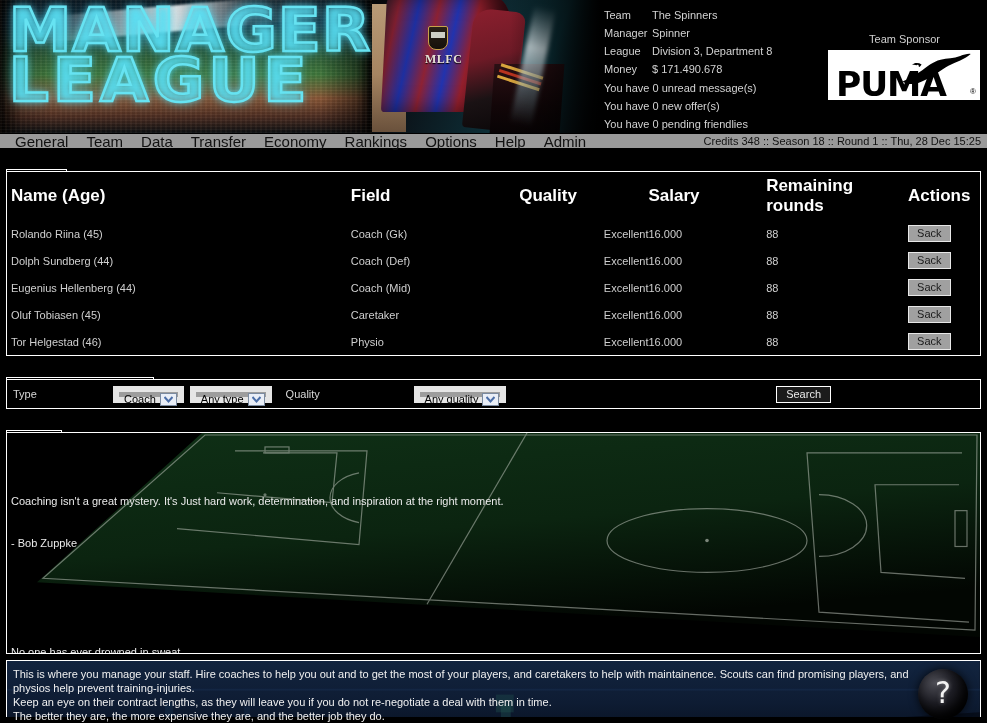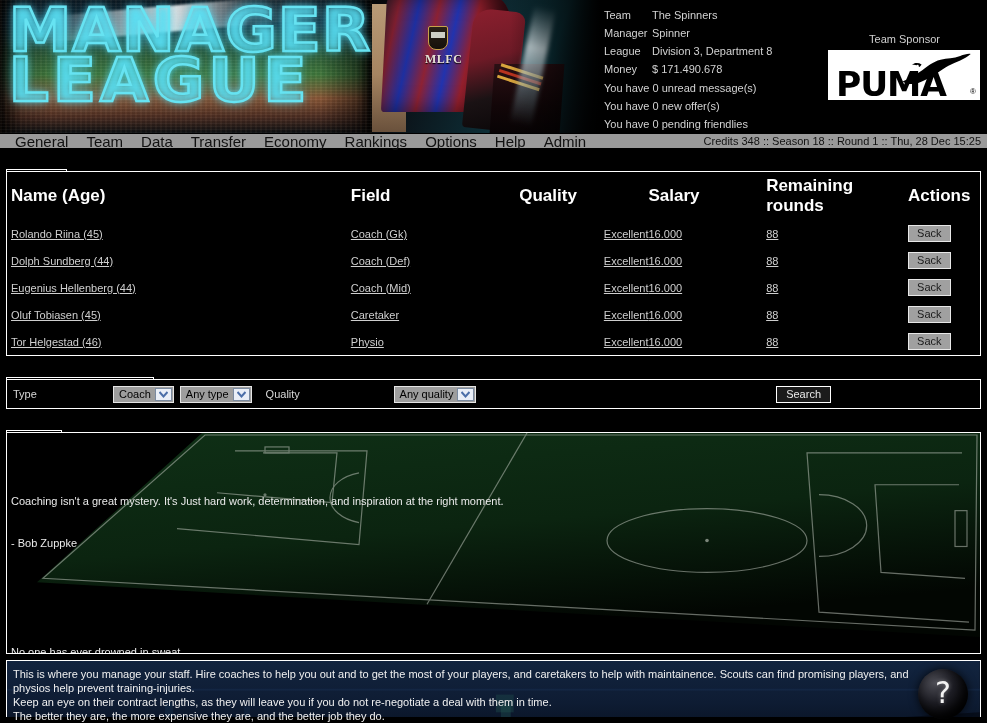--- a/index.html
+++ b/index.html
@@ -233,21 +233,20 @@
     color: #fff;
     font-weight: bold;
     font-size: 17px;
     padding: 4px 0 4px 0;
     margin-top: 12px;
   }
   table.staff td {
     padding: 5px 0 5px 0;
     color: #cfcfcf;
     vertical-align: middle;
-    text-decoration: underline;
   }
   .col-name  { width: 298px; padding-left: 4px !important; }
   .col-field { width: 146px; }
   .col-qual  { width: 112px; text-align: right; }
   .col-sal   { width: 102px; }
   .col-rounds{ width: 123px; }
   .col-act   { width: 60px; }
   .btn-sack {
     display: inline-block;
     background: #a0a0a0;
@@ -268,21 +267,21 @@
     font-size: 11px;
     color: #d8d8d8;
     padding: 0 4px;
   }
   .lbl-type { width: 102px; padding-left: 2px; }
   .lbl-quality { width: 136px; padding-left: 8px; }
   .sel {
     position: relative;
     display: inline-block;
     background: #9d9d9d;
-    border: 1px solid #e5e5e5;
+    border: 6px solid #e5e5e5;
     height: 17px;
     font-size: 11px;
     color: #000;
     line-height: 15px;
     padding: 0 22px 0 5px;
     cursor: pointer;
     white-space: nowrap;
     margin-right: 6px;
   }
   .sel .arrowbox {

